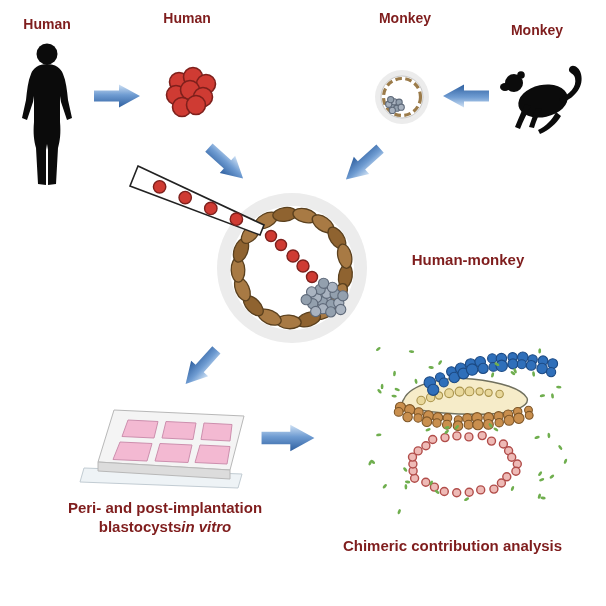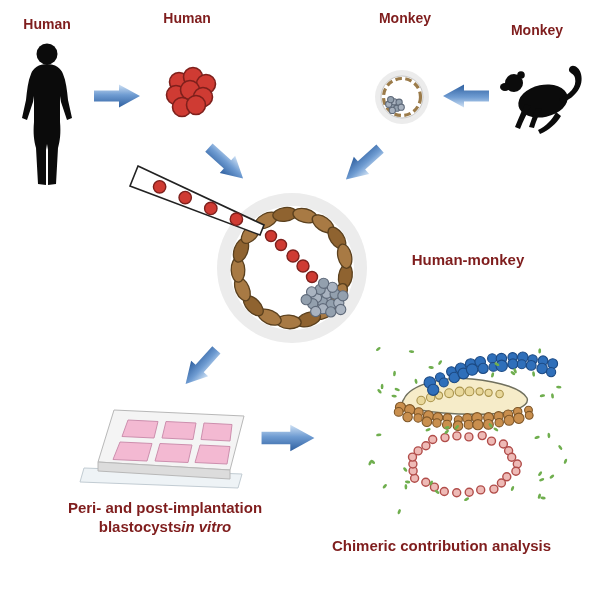--- a/index.html
+++ b/index.html
@@ -323,15 +323,15 @@
   <div>Human-monkey</div>
 </div>
 
 <div class="lbl big" style="left:28px;top:498px;width:274px">
   <div>Peri- and post-implantation</div>
   <div>
     <span>blastocysts</span><span class="it">in vitro</span>
   </div>
 </div>
 
-<div class="lbl big" style="left:304px;top:536px;width:275px">Chimeric contribution analysis</div>
+<div class="lbl big" style="left:315px;top:536px;width:275px">Chimeric contribution analysis</div>
 
 </div>
 
 </body></html>

